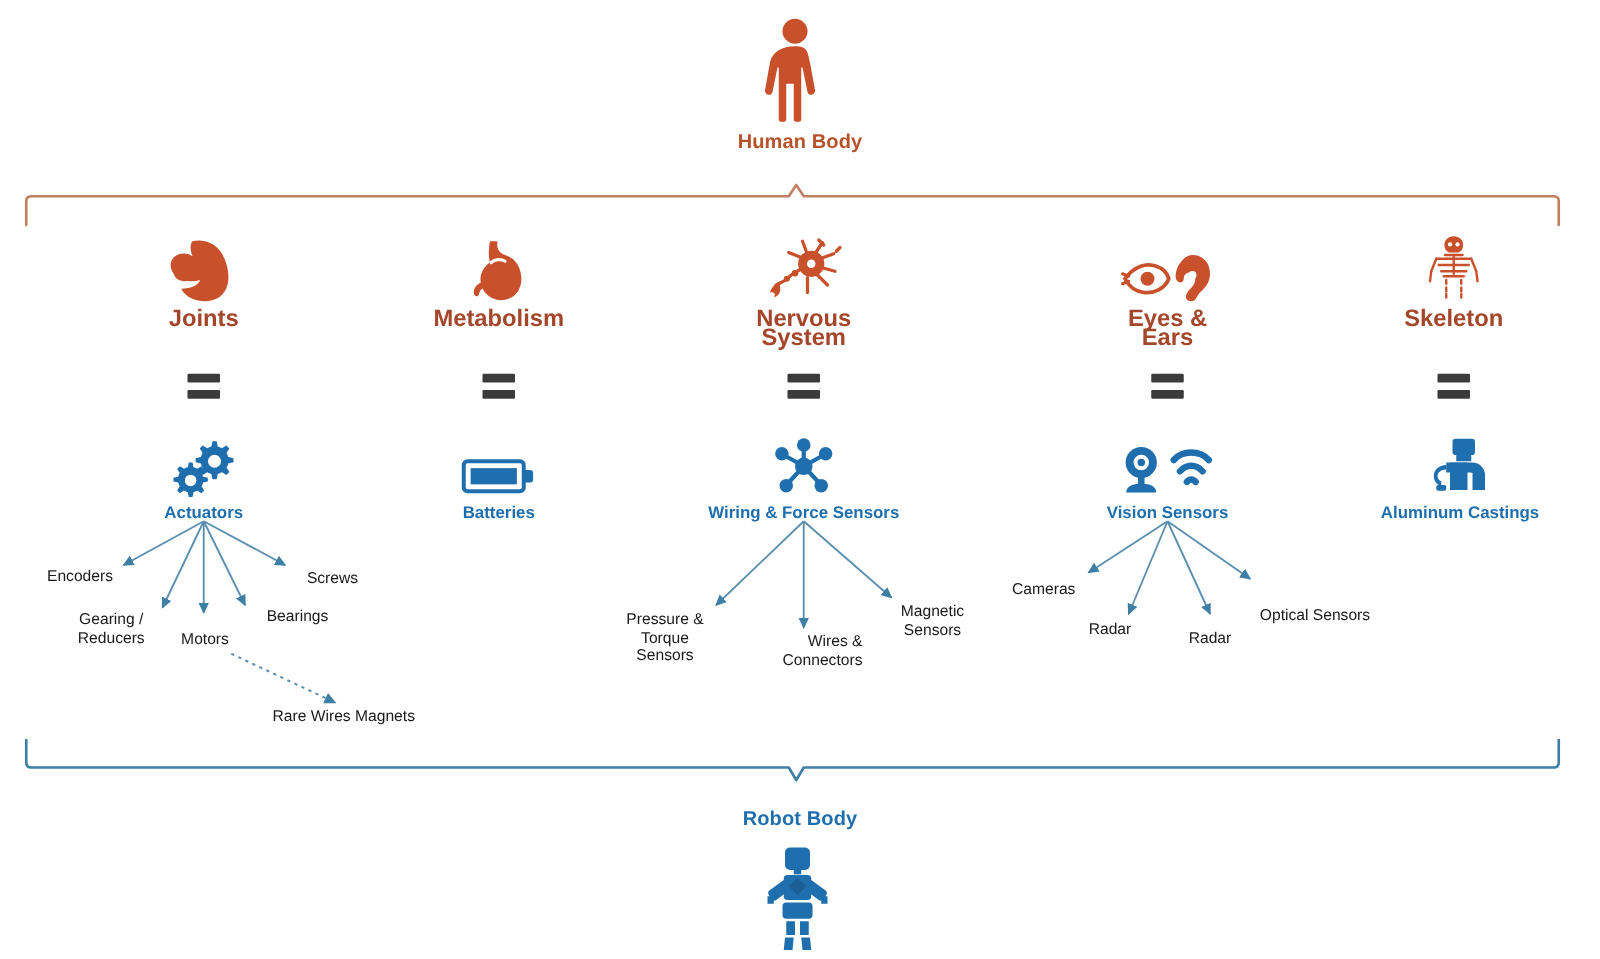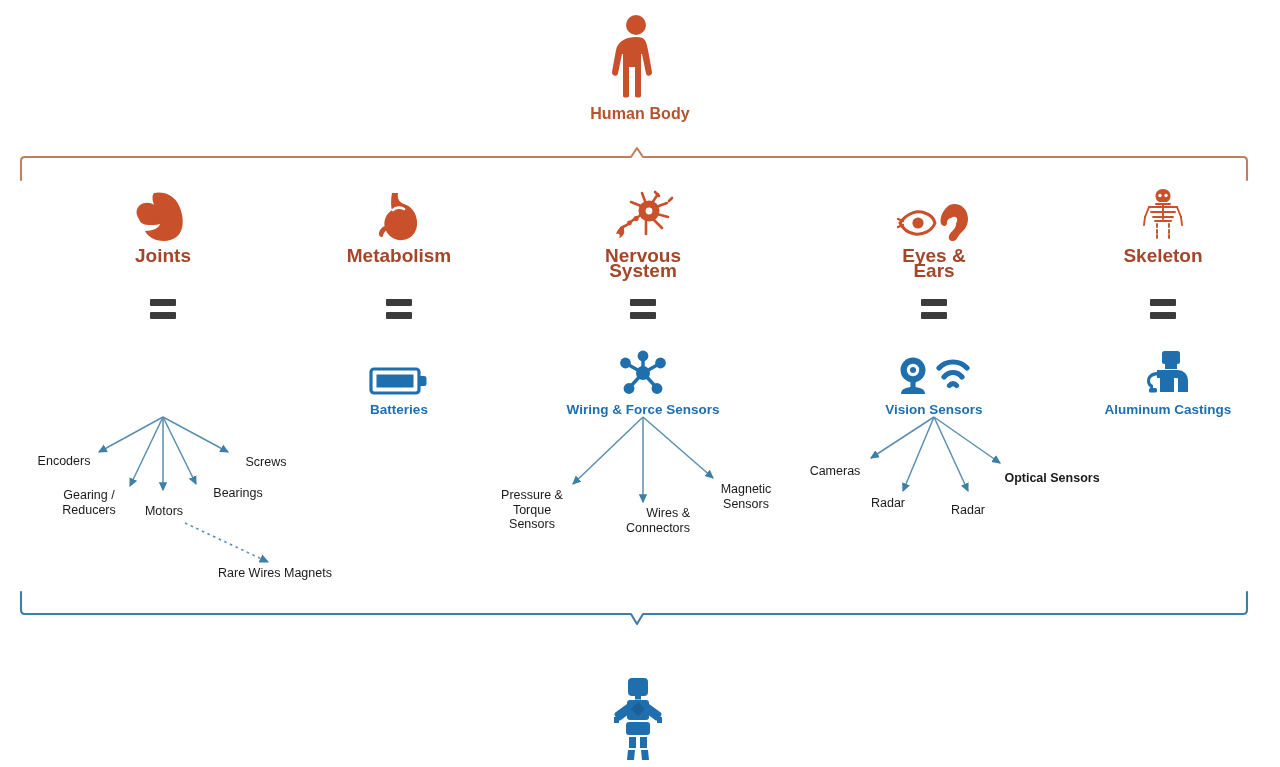--- a/index.html
+++ b/index.html
@@ -153,20 +153,33 @@
       <svg width="62" height="54" viewBox="0 0 62 54">
         <path d="M22 3 C30 1 40 4 45 12 C50 20 52 30 50 38 C48 46 41 51 32 51 C23 51 16 47 13 41 C21 41 27 38 28 34 C22 36 14 35 9 31 C4 27 3 20 7 16 C11 12 18 12 22 15 C20 10 20 5 22 3 Z" fill="#C8502B"></path>
         <path d="M12 26 C16 29 23 30 29 28 C28 32 23 35 16 35 C11 35 7 32 7 28 C8 27 10 26 12 26 Z" fill="#C8502B"></path>
       </svg>
     </div>
     <div class="col-label-top" style="margin-top:4px;">Joints</div>
   </div>
   <div class="eq" style="left:133px; top:299px;">
     <i></i>
       <i class="second"></i>
+  </div>
+  <div class="node" style="left:93px; top:340px; width:140px;">
+    <div class="icon-box">
+      <svg width="58" height="50" viewBox="0 0 58 50">
+        <g fill="#1F6FAE">
+          <path d="M36 5 l3.3 0 0.9 4.2 a10 10 0 0 1 3.3 1.4 l3.6-2.3 2.4 2.4 -2.3 3.6 a10 10 0 0 1 1.4 3.3 l4.2 0.9 0 3.3 -4.2 0.9 a10 10 0 0 1-1.4 3.3 l2.3 3.6 -2.4 2.4 -3.6-2.3 a10 10 0 0 1-3.3 1.4 l-0.9 4.2 -3.3 0 -0.9-4.2 a10 10 0 0 1-3.3-1.4 l-3.6 2.3 -2.4-2.4 2.3-3.6 a10 10 0 0 1-1.4-3.3 l-4.2-0.9 0-3.3 4.2-0.9 a10 10 0 0 1 1.4-3.3 l-2.3-3.6 2.4-2.4 3.6 2.3 a10 10 0 0 1 3.3-1.4 z"></path>
+          <circle cx="37.6" cy="21" r="5.2" fill="#ffffff"></circle>
+          <path d="M17 22 l3 0 0.8 3.8 a9 9 0 0 1 3 1.25 l3.3-2.1 2.2 2.2 -2.1 3.3 a9 9 0 0 1 1.25 3 l3.8 0.8 0 3 -3.8 0.8 a9 9 0 0 1-1.25 3 l2.1 3.3 -2.2 2.2 -3.3-2.1 a9 9 0 0 1-3 1.25 l-0.8 3.8 -3 0 -0.8-3.8 a9 9 0 0 1-3-1.25 l-3.3 2.1 -2.2-2.2 2.1-3.3 a9 9 0 0 1-1.25-3 l-3.8-0.8 0-3 3.8-0.8 a9 9 0 0 1 1.25-3 l-2.1-3.3 2.2-2.2 3.3 2.1 a9 9 0 0 1 3-1.25 z"></path>
+          <circle cx="18.5" cy="36.3" r="4.6" fill="#ffffff"></circle>
+        </g>
+      </svg>
+    </div>
+    <div class="col-label-bot" style="margin-top:4px;">Actuators</div>
   </div>
 
   <div class="leaf" style="left:24px; top:454px; width:80px;">Encoders</div>
   <div class="leaf" style="left:48px; top:488px; width:82px;">Gearing /
 Reducers</div>
   <div class="leaf" style="left:131px; top:504px; width:66px;">Motors</div>
   <div class="leaf" style="left:201px; top:486px; width:74px;">Bearings</div>
   <div class="leaf" style="left:234px; top:455px; width:64px;">Screws</div>
   <div class="leaf" style="left:205px; top:566px; width:140px;">Rare Wires Magnets</div>
 
@@ -292,21 +305,21 @@
           <path d="M55.5 33.5 C57.5 31 60.5 31 62.5 33.5" stroke-width="5.2"></path>
         </g>
       </svg>
     </div>
     <div class="col-label-bot" style="margin-top:4px;">Vision Sensors</div>
   </div>
 
   <div class="leaf" style="left:796px; top:464px; width:78px;">Cameras</div>
   <div class="leaf" style="left:857px; top:496px; width:62px;">Radar</div>
   <div class="leaf" style="left:938px; top:503px; width:60px;">Radar</div>
-  <div class="leaf" style="left:1000px; top:471px; width:104px;font-weight:bold;">Optical Sensors</div>
+  <div class="leaf" style="left:1000px; top:485px; width:104px;">Optical Sensors</div>
 
   <div class="node" style="left:1103px; top:186px; width:120px;">
     <div class="icon-box">
       <svg width="50" height="58" viewBox="0 0 50 58">
         <g stroke="#C8502B" stroke-width="1.9" fill="none" stroke-linecap="round">
           <path d="M25 3 C20.5 3 17.5 6 17.5 10 C17.5 13 19 15 21 16 L29 16 C31 15 32.5 13 32.5 10 C32.5 6 29.5 3 25 3 Z" fill="#C8502B" stroke="none"></path>
           <path d="M18 18 L32 18"></path>
           <path d="M11 21 L39 21"></path>
           <path d="M13 26 L37 26"></path>
           <path d="M15 31 L35 31"></path>
@@ -341,20 +354,21 @@
           <rect x="22" y="22" width="14" height="22"></rect>
           <path d="M19 24 C13 24 9 28 9 33 C9 37 12 40 15 41 L15 37 C13 36.3 12 34.8 12 33 C12 29.8 15 27.5 19 27.5 Z"></path>
           <rect x="11" y="40" width="8" height="4.5" rx="1.5"></rect>
           <path d="M40 31 h4 v13 h-4 z"></path>
         </g>
       </svg>
     </div>
     <div class="col-label-bot" style="margin-top:4px;">Aluminum Castings</div>
   </div>
 
+  <div class="bottom-title">Robot Body</div>
   <svg class="robot-icon" viewBox="0 0 60 86">
     <g fill="#1F6FAE">
       <path d="M24 2 h12 a4 4 0 0 1 4 4 v10 a4 4 0 0 1 -4 4 h-12 a4 4 0 0 1 -4 -4 v-10 a4 4 0 0 1 4 -4 z"></path>
       <rect x="27" y="20" width="6" height="3.5"></rect>
       <path d="M22 24 h16 a3 3 0 0 1 3 3 v14 a3 3 0 0 1 -3 3 h-16 a3 3 0 0 1 -3 -3 v-14 a3 3 0 0 1 3 -3 z"></path>
       <path d="M30 26 l7 7 -7 7 -7 -7 z" fill="#1b5f96"></path>
       <path d="M19 28 L8 36 a3 3 0 0 0 -1 4 l2 3 a3 3 0 0 0 4 1 l8 -6 z"></path>
       <path d="M41 28 L52 36 a3 3 0 0 1 1 4 l-2 3 a3 3 0 0 1 -4 1 l-8 -6 z"></path>
       <path d="M6 41 l5 0 0 6 -5 0 z"></path>
       <path d="M49 41 l5 0 0 6 -5 0 z"></path>

